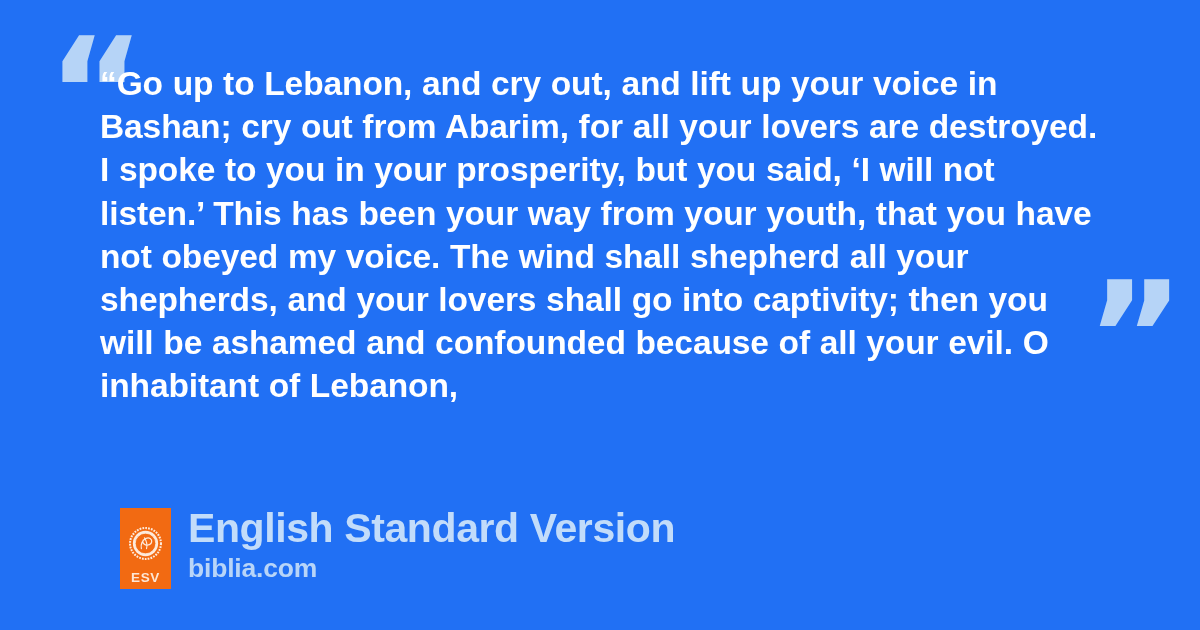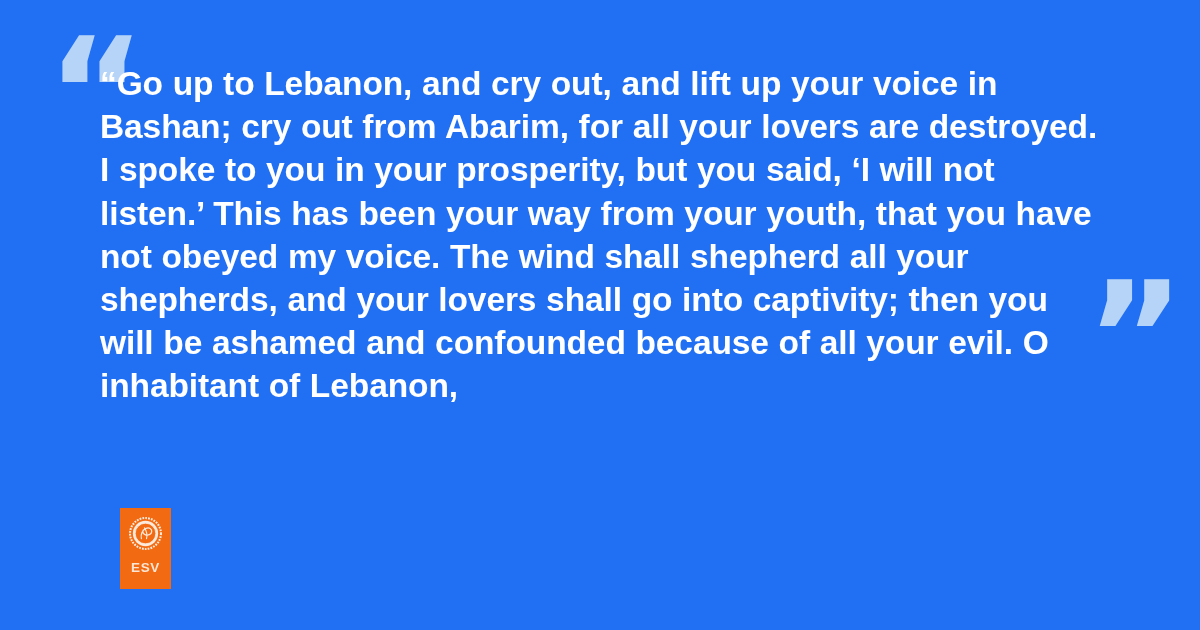--- a/index.html
+++ b/index.html
@@ -69,21 +69,21 @@
   #esv-logo {
     width: 51px;
     height: 81px;
     background: #f26a12;
     flex: 0 0 auto;
     position: relative;
     display: flex;
     flex-direction: column;
     align-items: center;
     justify-content: flex-start;
-    padding-top: 9px;
+    padding-top: 19px;
     box-sizing: border-box;
   }
   #esv-seal-icon {
     width: 33px;
     height: 33px;
     display: block;
   }
   #esv-logo-label {
     margin-top: 11px;
     color: #fde6d4;
@@ -138,15 +138,19 @@
         <circle cx="32" cy="32" r="24.5" fill="#fdeadb"></circle>
         <circle cx="32" cy="32" r="20" fill="#f26a12"></circle>
         <circle cx="32" cy="32" r="20" fill="none" stroke="#fdeadb" stroke-width="1.6"></circle>
         <path d="M24 42 C22 34 26 25 33 22 C39 19.5 45 23 44 29 C43.2 34 37 36 32 34.5
                  C27.5 33.2 25.5 29 27.5 25.5" fill="none" stroke="#fdeadb" stroke-width="2.4" stroke-linecap="round"></path>
         <path d="M30 21 C34 27 36 34 34 42" fill="none" stroke="#fdeadb" stroke-width="2.2" stroke-linecap="round"></path>
       </svg>
       <span id="esv-logo-label">ESV</span>
     </div>
 
+    <div id="attribution-text">
+      <span id="version-name">English Standard Version</span>
+      <span id="site-name">biblia.com</span>
+    </div>
 
   </div>
 </div>
 
 </body></html>

